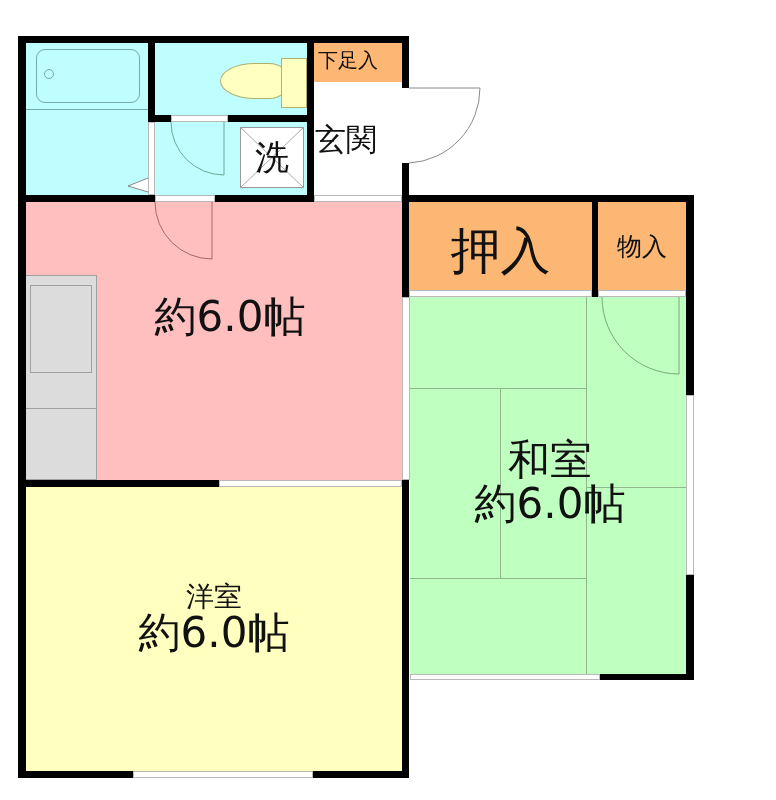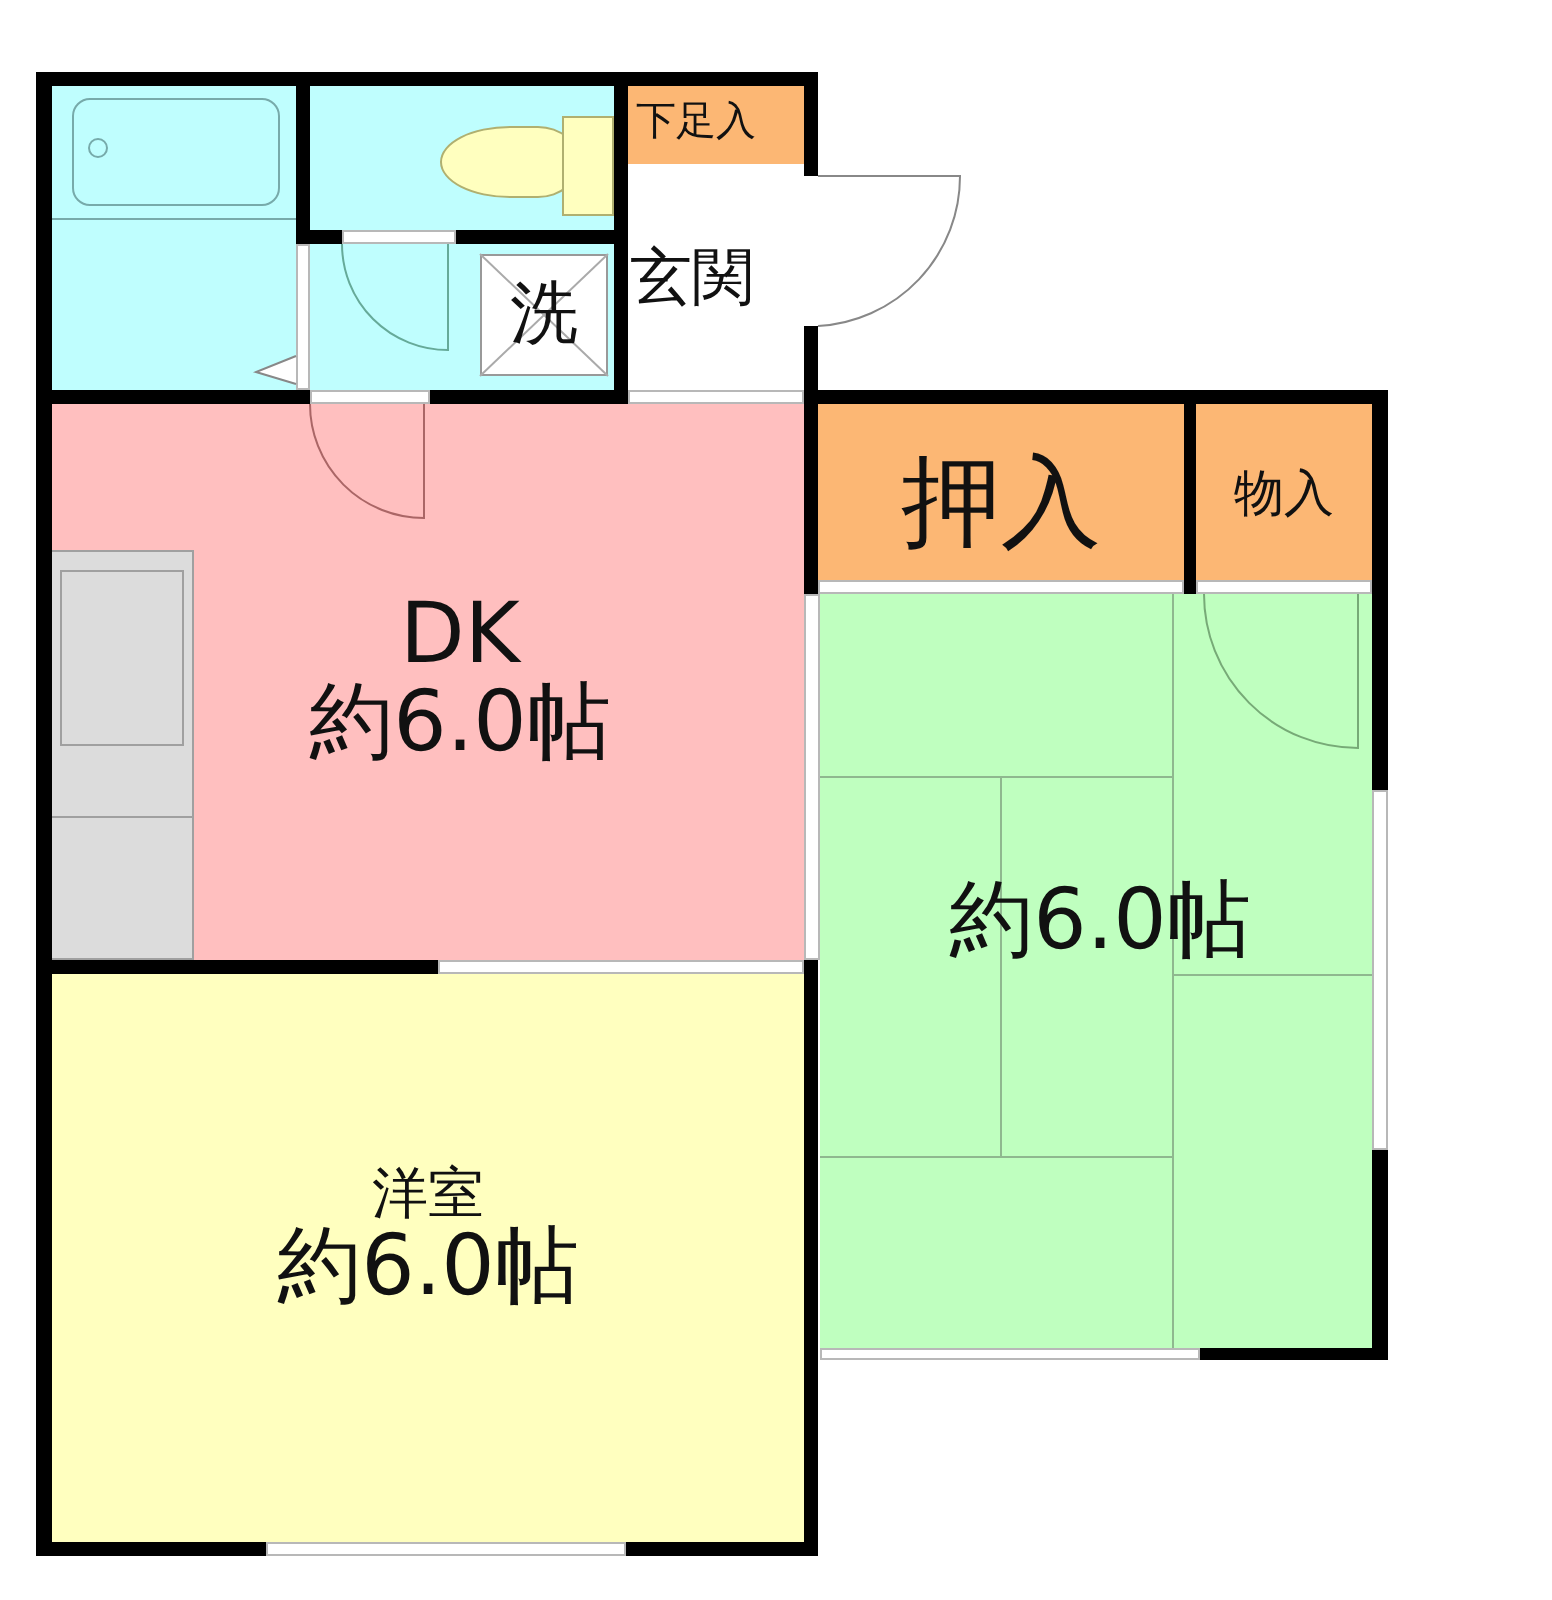--- a/index.html
+++ b/index.html
@@ -90,24 +90,24 @@
   <line x1="304" y1="127" x2="240" y2="188" stroke="#aaa" stroke-width="1"></line>
 </svg>
 
 <div class="label" style="left:314px;top:50px;width:64px;font-size:20px;text-align:right;">下足入</div>
 <div class="label" style="left:302px;top:123px;width:88px;font-size:31px;">玄関</div>
 <div class="label" style="left:240px;top:140px;width:64px;font-size:34px;">洗</div>
 <div class="label" style="left:409px;top:225px;width:183px;font-size:50px;">押入</div>
 <div class="label" style="left:598px;top:234px;width:88px;font-size:25px;">物入</div>
 
 <div class="abs" style="left:100px;top:295px;width:260px;text-align:center;">
-  <div class="label" style="position:static;font-size:42px;">DK</div>
   <div class="label" style="position:static;font-size:42px;">約6.0帖</div>
 </div>
 
 <div class="abs" style="left:420px;top:438px;width:260px;text-align:center;">
+  <div class="label" style="position:static;font-size:42px;">和室</div>
   <div class="label" style="position:static;font-size:42px;">約6.0帖</div>
 </div>
 
 <div class="abs" style="left:84px;top:582px;width:260px;text-align:center;">
   <div class="label" style="position:static;font-size:28px;">洋室</div>
   <div class="label" style="position:static;font-size:42px;">約6.0帖</div>
 </div>
 
 </body></html>

